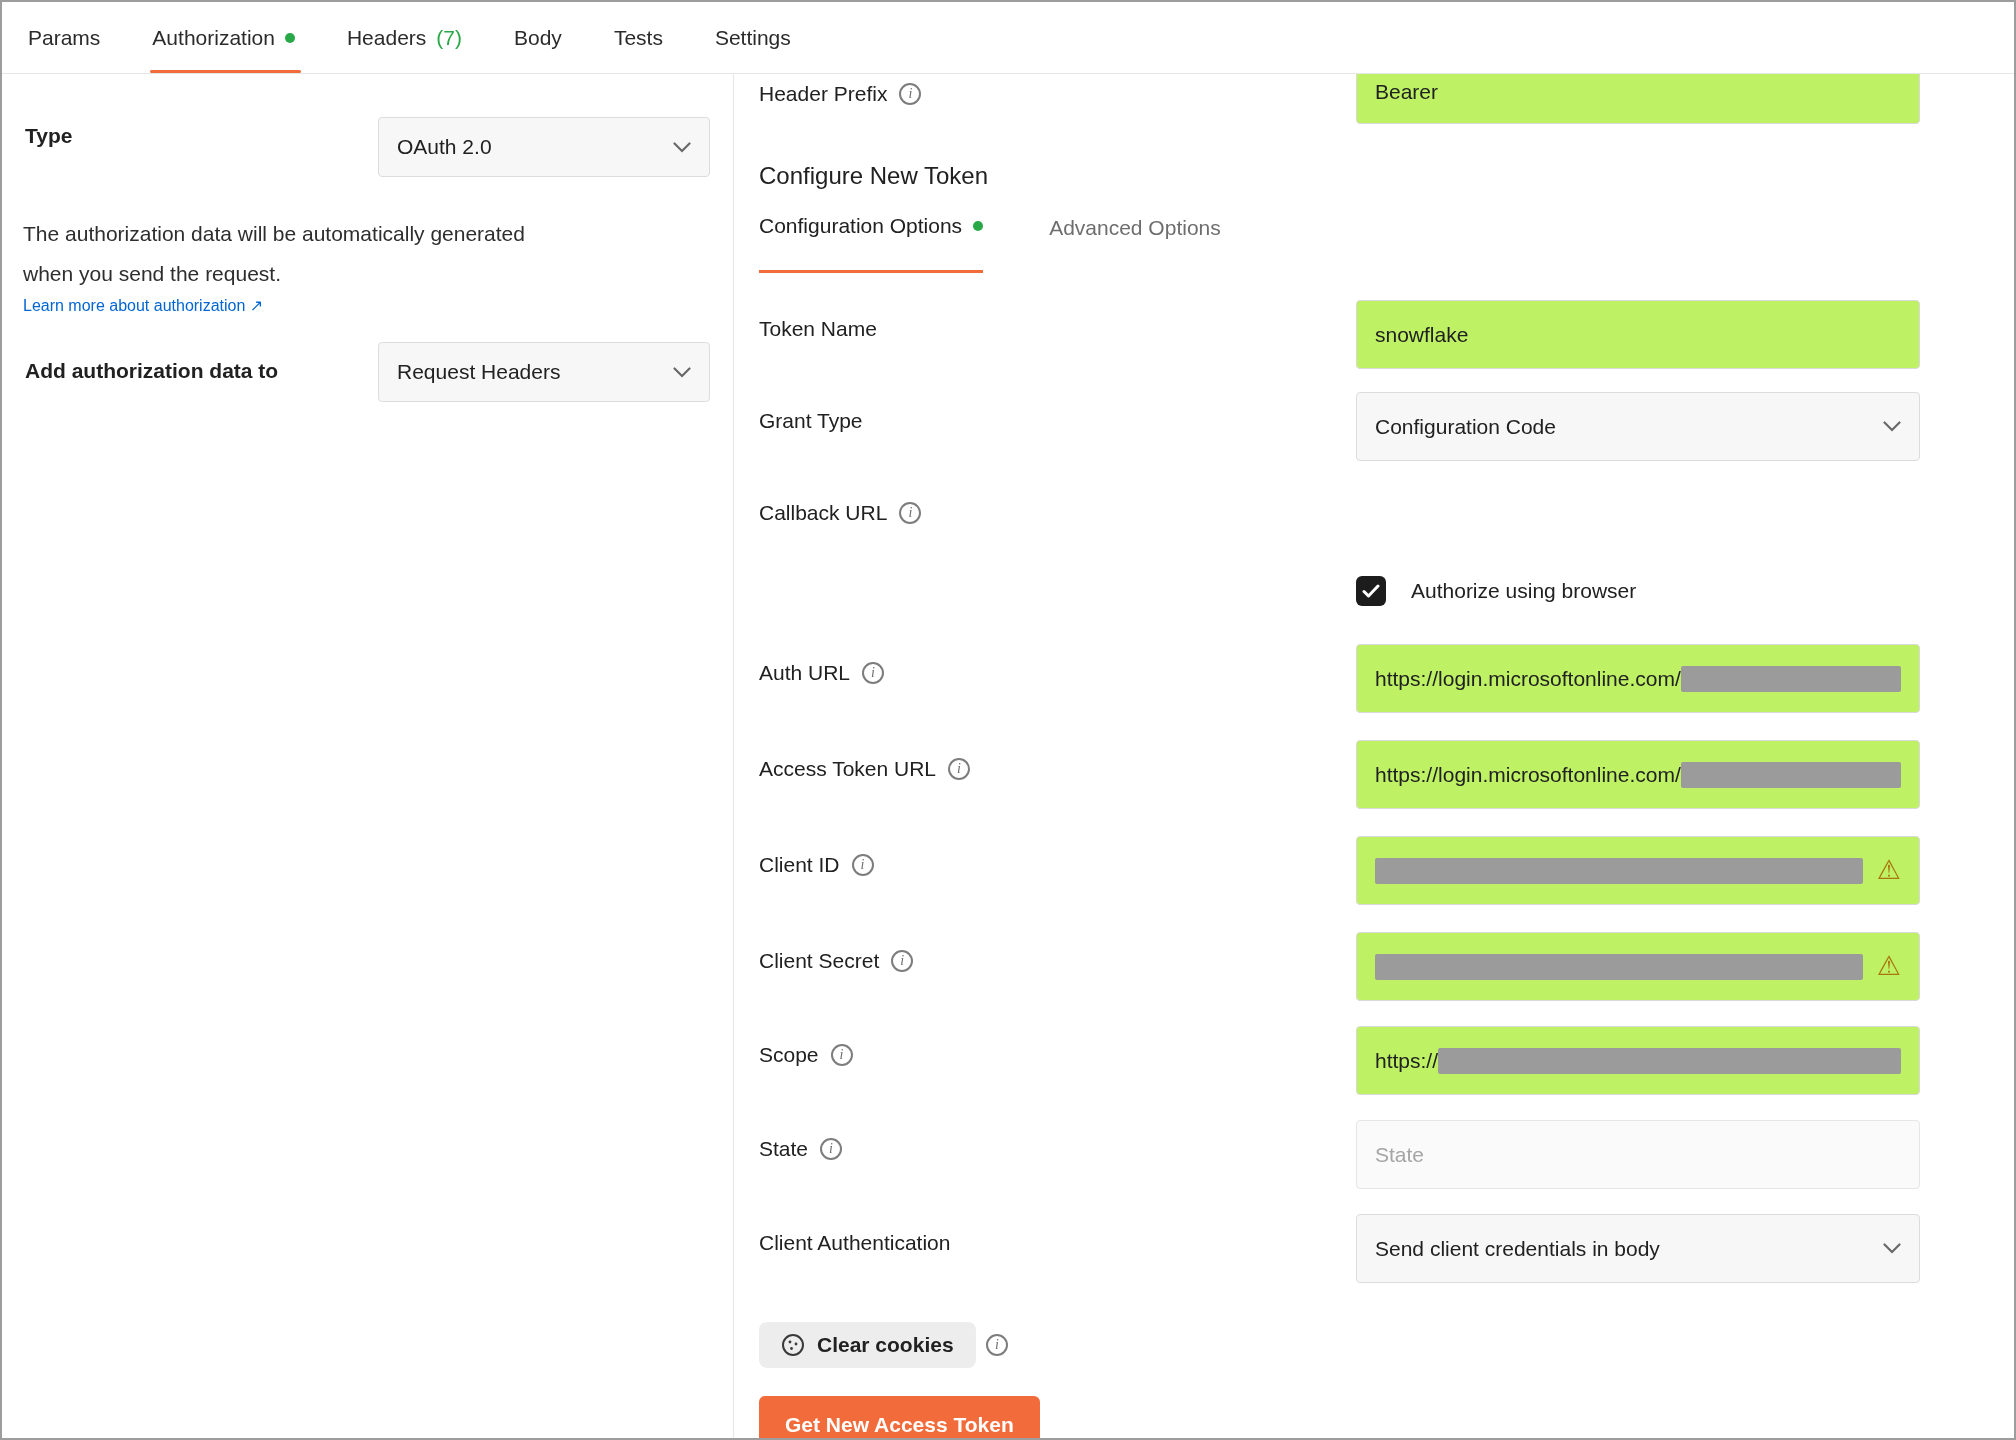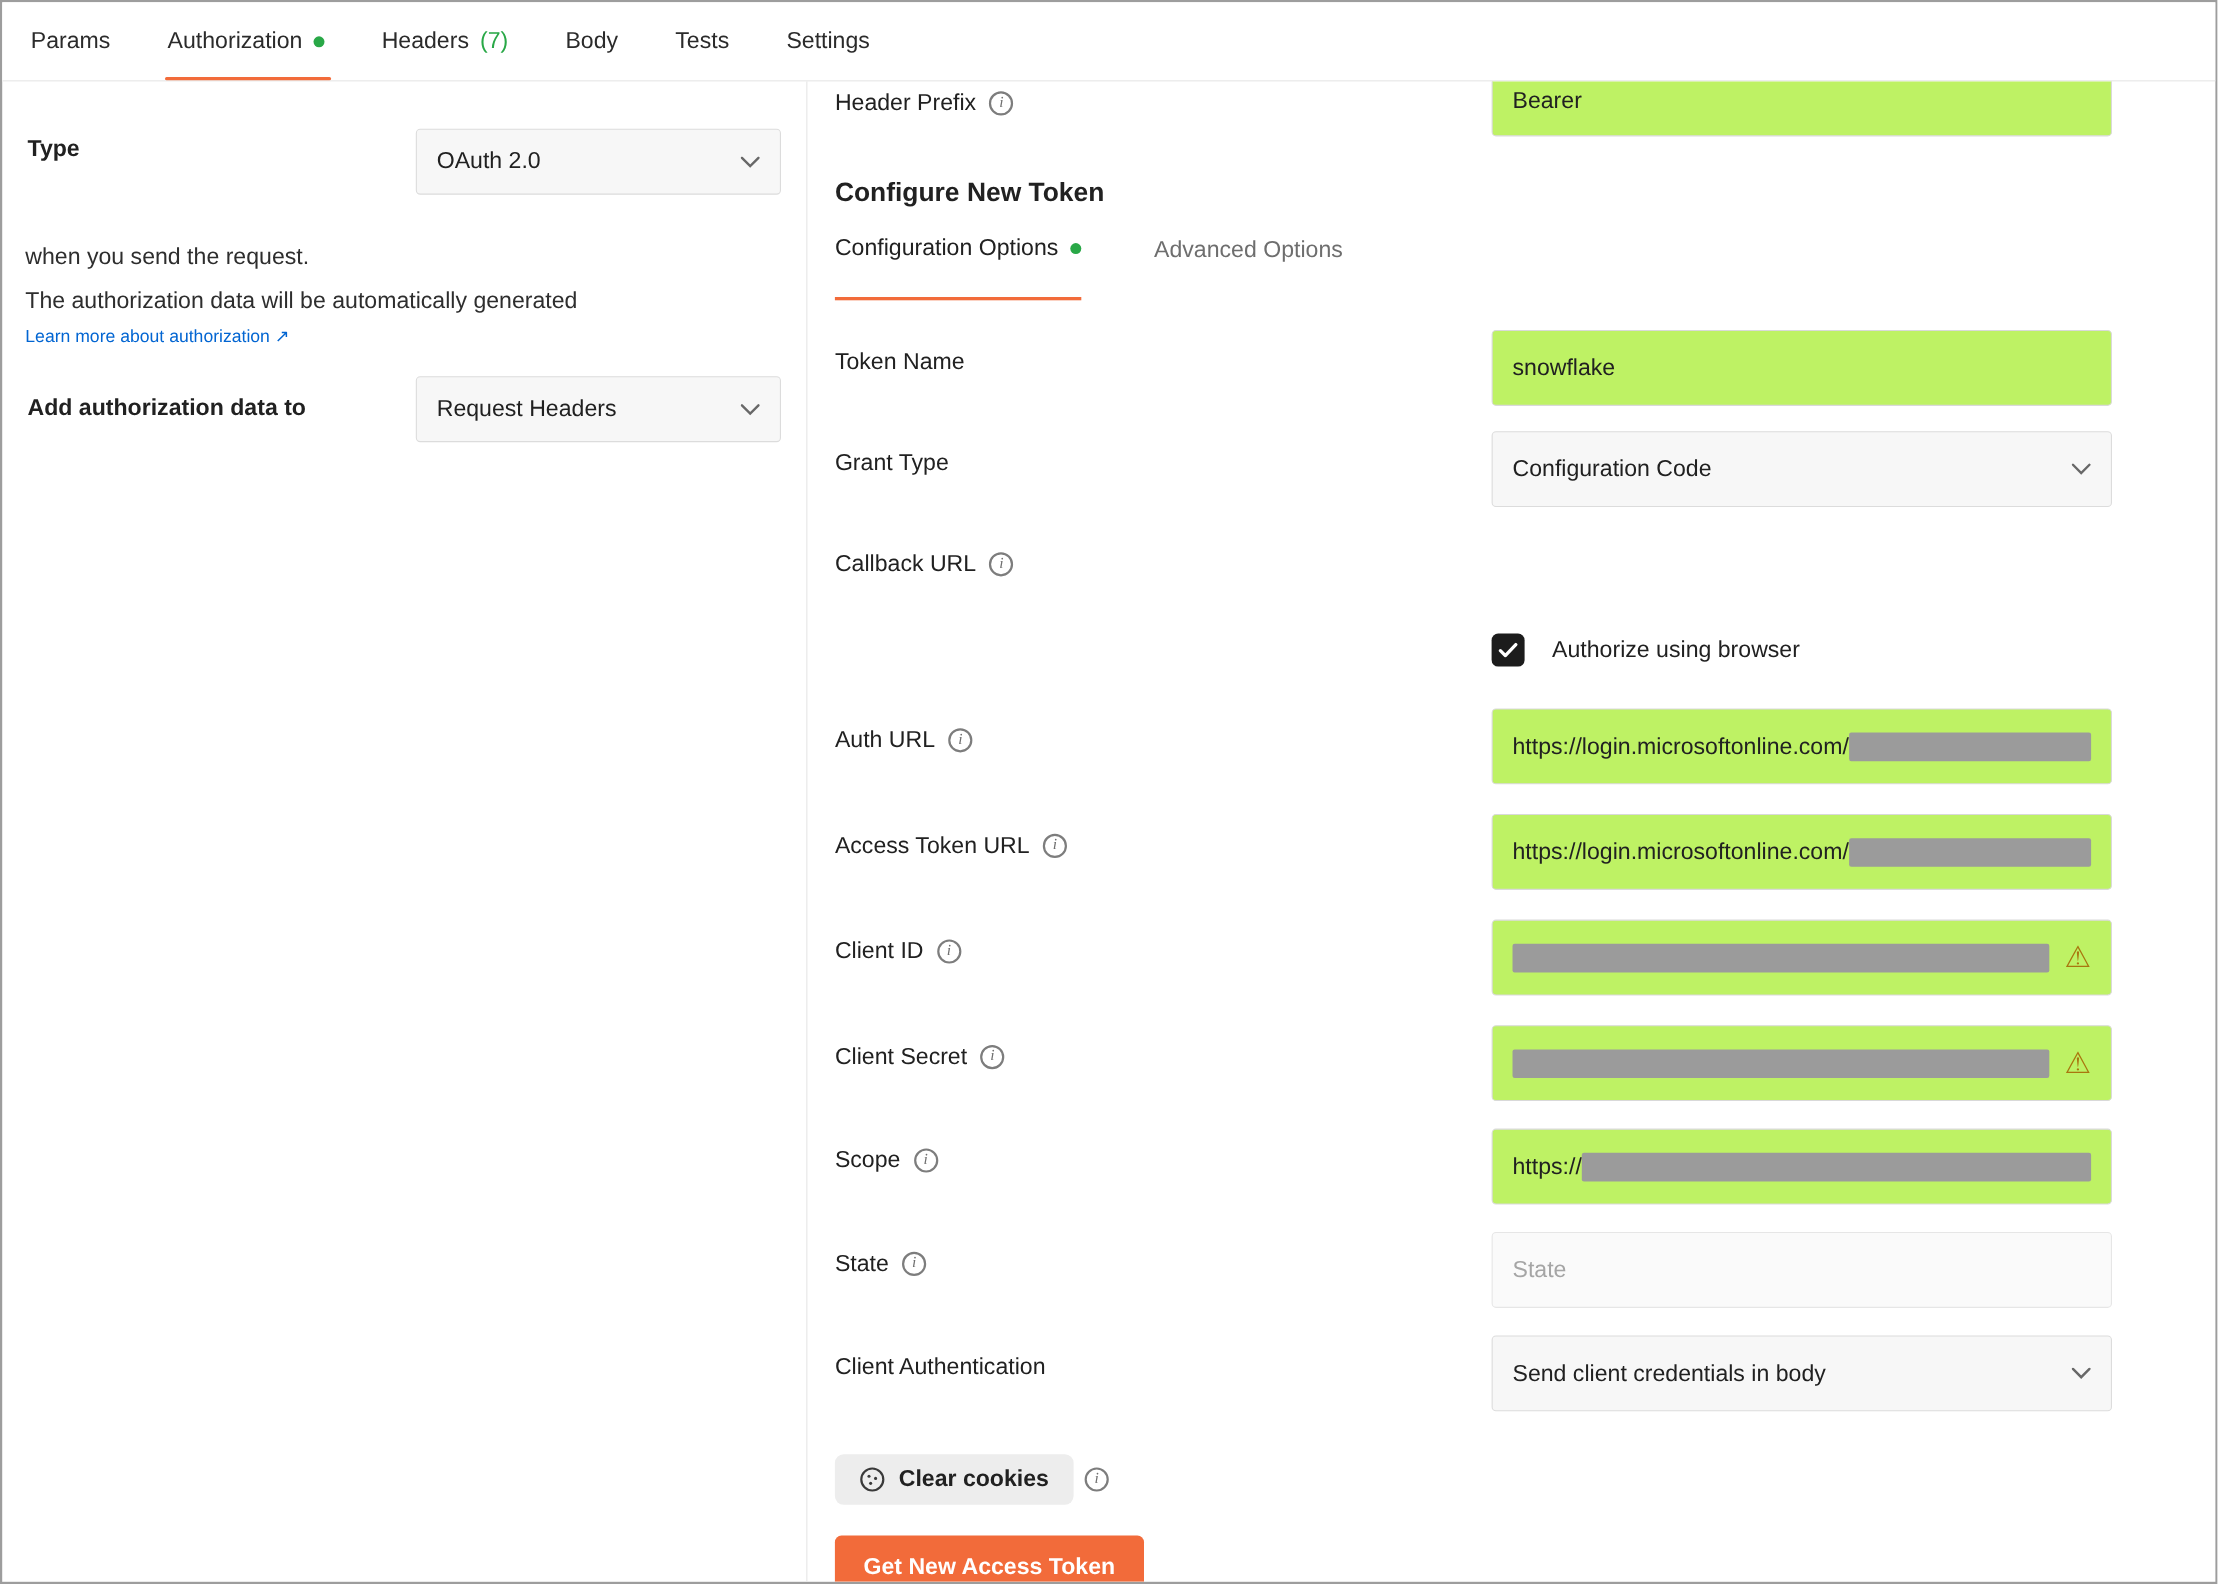--- a/index.html
+++ b/index.html
@@ -37,21 +37,21 @@
   
   .rlabel{position:absolute;left:25px;height:57px;display:flex;align-items:center;gap:12px;font-size:21px;color:#212121}
   .rfield{position:absolute;left:622px;width:564px;height:69px}
   .fld{display:flex;align-items:center;background:#bef264;border:1px solid #d9d9d9;border-radius:4px;font-size:21px;color:#212121;padding:0 18px;width:100%;height:100%}
   input.fld{outline:none}
   input.fld::placeholder{color:#a5a5a5}
   .fld.disabled{border-color:#e6e6e6;background:#fafafa}
   .redact{height:26px;background:#9b9b9b;border-radius:2px}
   .warn{font-size:27px;color:#a9760e;line-height:1;flex:none;margin-left:14px}
 
-  .heading{position:absolute;left:25px;top:88px;font-size:24px;font-weight:700;color:#212121}
+  .heading{position:absolute;left:25px;top:88px;font-size:24px;font-weight:400;color:#212121}
   .subtabs{position:absolute;left:25px;top:140px;display:flex;gap:66px}
   .subtab{display:flex;align-items:center;gap:11px;font-size:21px;padding-bottom:32px;cursor:pointer}
   .subtab.active{color:#212121;border-bottom:3px solid #f26b3a}
   .subtab.inactive{color:#6e6e6e}
 
   .checkbox{position:absolute;left:622px;top:502px;width:30px;height:30px;background:#1c1c1c;border-radius:6px;display:flex;align-items:center;justify-content:center;cursor:pointer}
   .cb-label{position:absolute;left:677px;top:502px;height:30px;display:flex;align-items:center;font-size:21px}
 
   .cookies-btn{position:absolute;left:25px;top:1248px;height:46px;display:inline-flex;align-items:center;gap:12px;padding:0 22px;background:#ededed;border-radius:8px;font-size:21px;font-weight:600;color:#212121;cursor:pointer}
   .cookies-info{position:absolute;left:252px;top:1260px}
@@ -92,22 +92,22 @@
       <div class="lbl semib l-type-label">Type</div>
 
       <div class="ddl l-dd-type">
         <span>OAuth 2.0</span>
         <svg class="chev" width="18" height="11" viewBox="0 0 18 11">
             <path d="M1.5 1.5l7.5 7.5 7.5-7.5" stroke="#686868" stroke-width="2.2" fill="none" stroke-linecap="round"></path>
           </svg>
       </div>
 
       <div class="l-desc">
+        <div>The authorization data will be automatically generated</div>
         <div>when you send the request.</div>
-        <div>The authorization data will be automatically generated</div>
       </div>
 
       <a class="l-link" href="#">
         <span>Learn more about authorization</span>
         <span>↗</span>
       </a>
 
       <div class="lbl semib l-add-label">Add authorization data to</div>
 
       <div class="ddl l-dd-addto">

